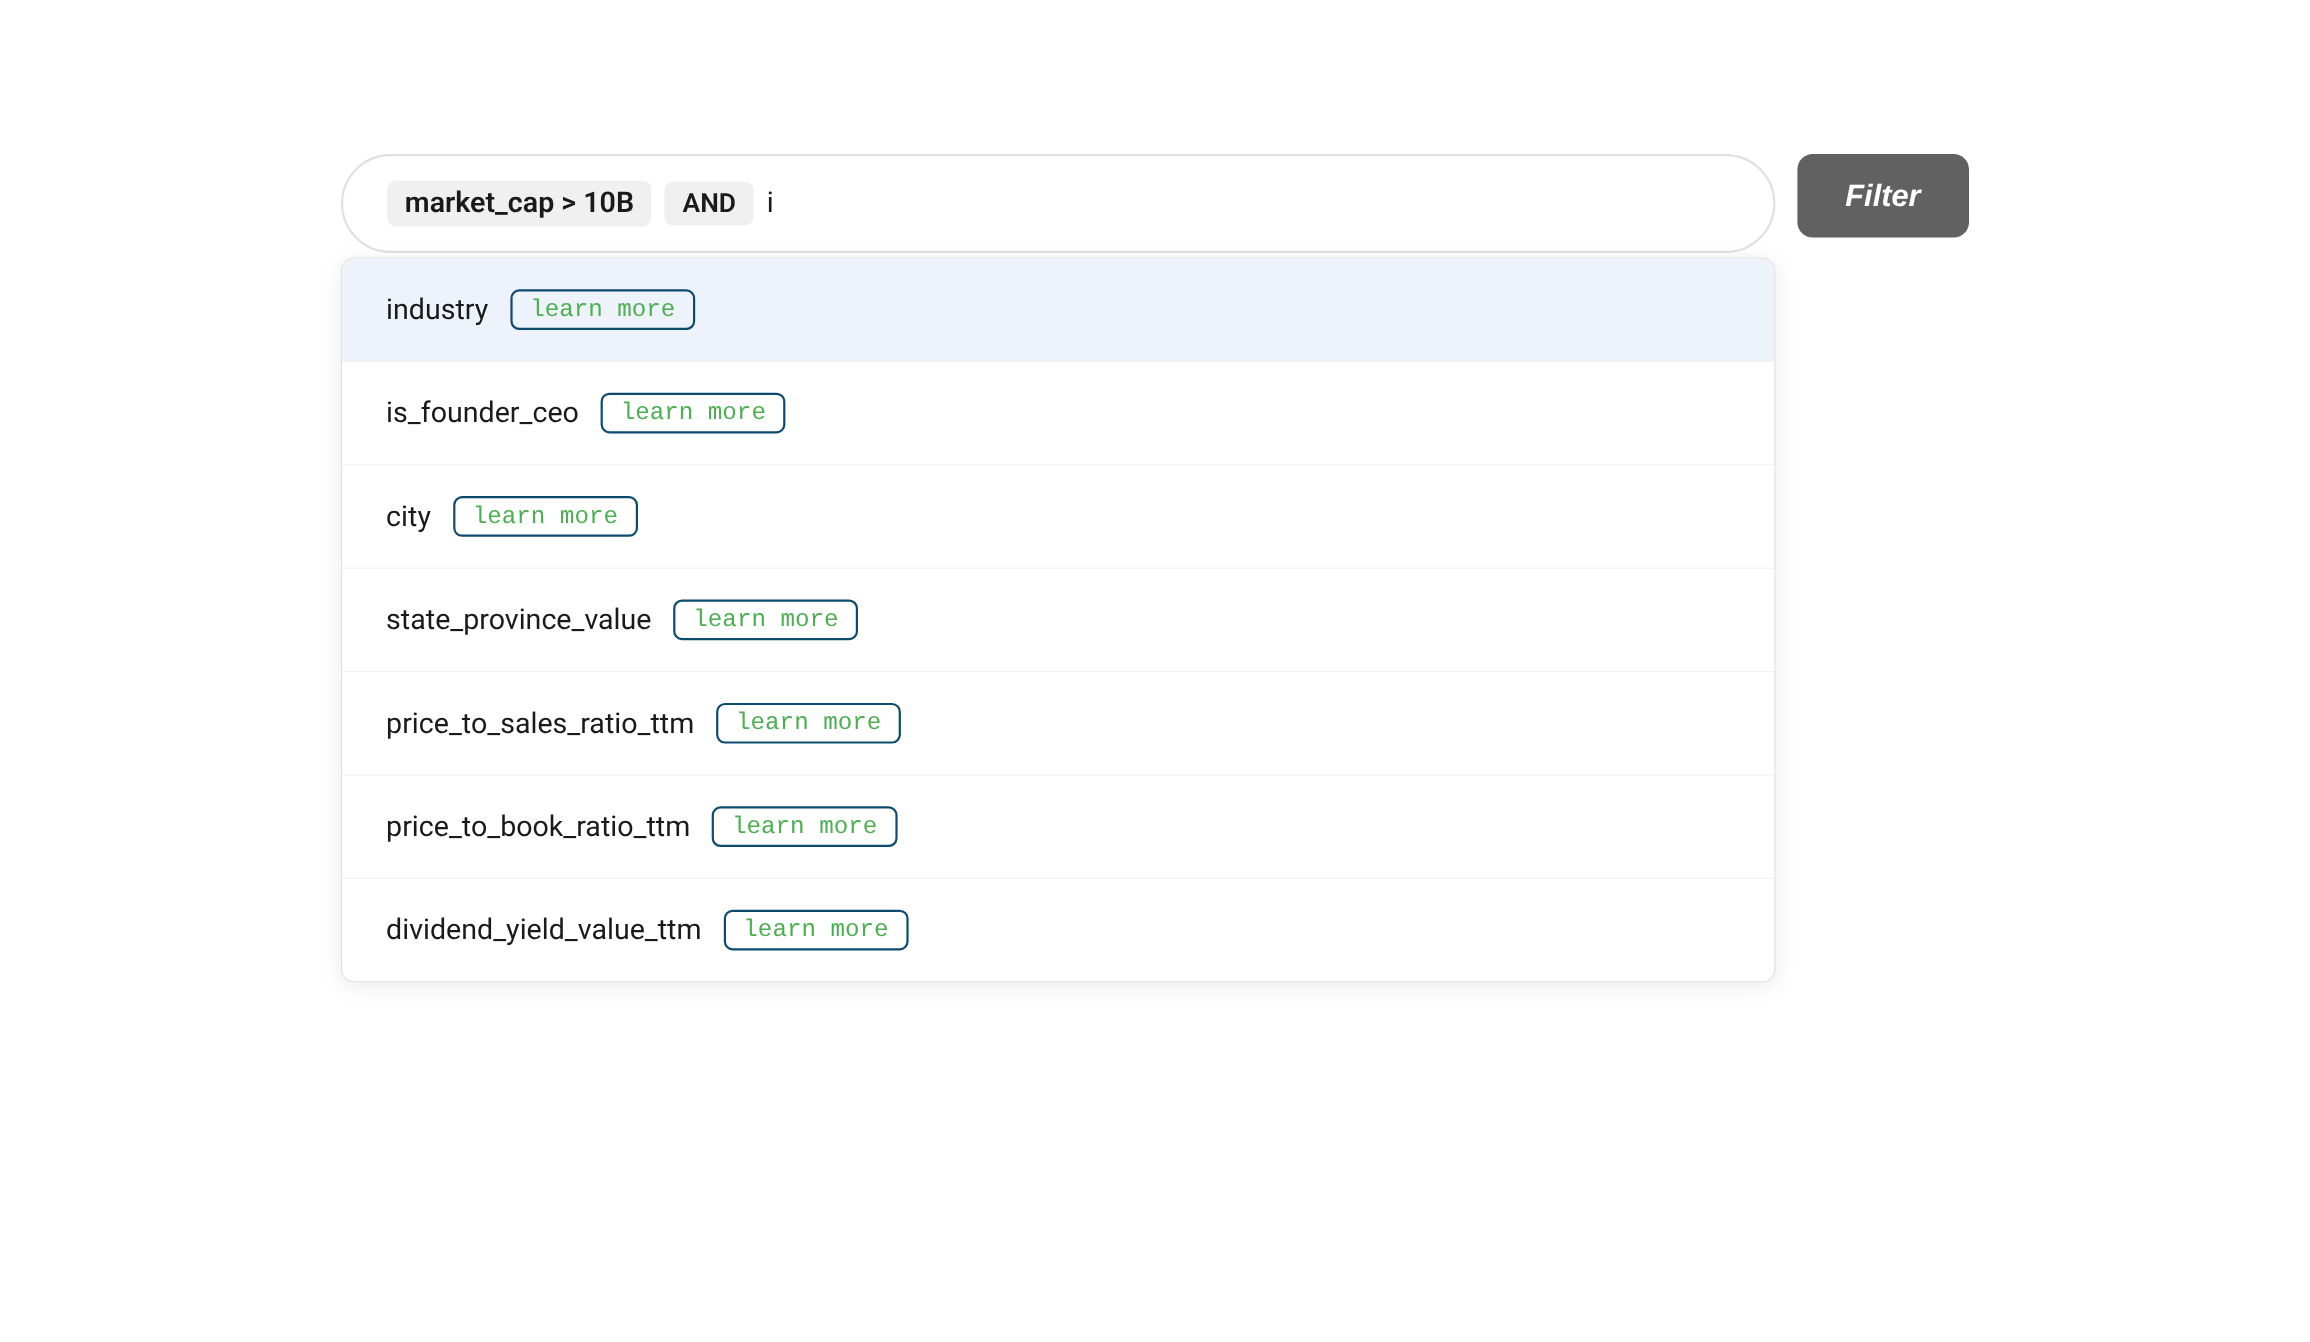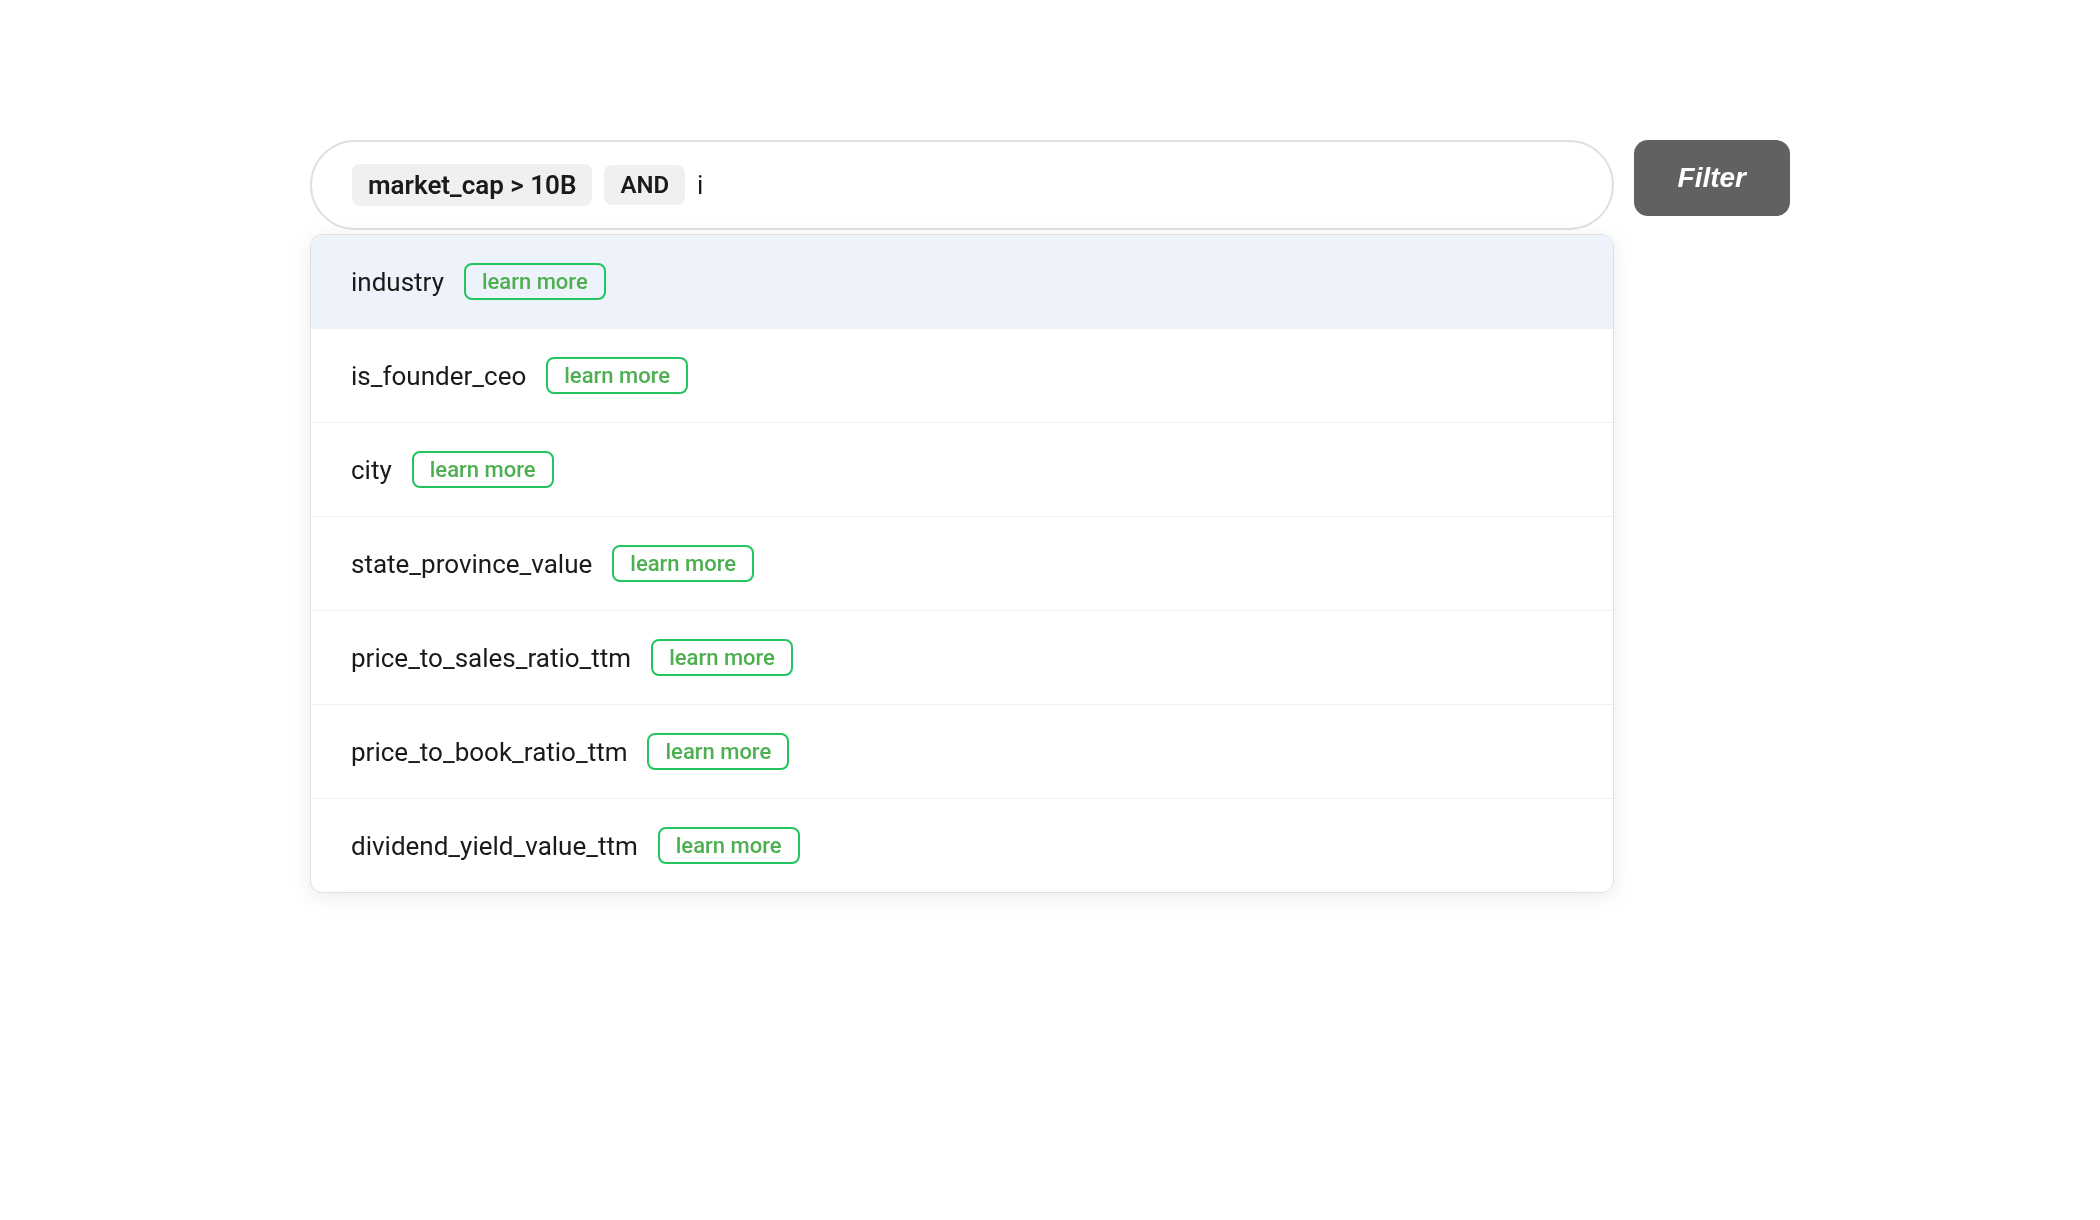--- a/index.html
+++ b/index.html
@@ -123,29 +123,30 @@
     .item-name {
       font-size: 26px;
       color: #1a1a1a;
       font-weight: 400;
     }
 
     .learn-more-badge {
       display: inline-flex;
       align-items: center;
       justify-content: center;
-      border: 2px solid #22c55e;
+      border: 2px solid #0c4a6e;
       border-radius: 8px;
       padding: 4px 16px;
       font-size: 22px;
       color: #4caf50;
       font-weight: 500;
       cursor: pointer;
       background: transparent;
       white-space: nowrap;
+      font-family: Liberation Mono, monospace;
     }
   </style>
 </head>
 <body>
 
 <div class="page-container">
   <div class="main-area">
     <div class="search-wrapper">
       <div class="search-bar">
         <span class="search-token">market_cap &gt; 10B</span>

